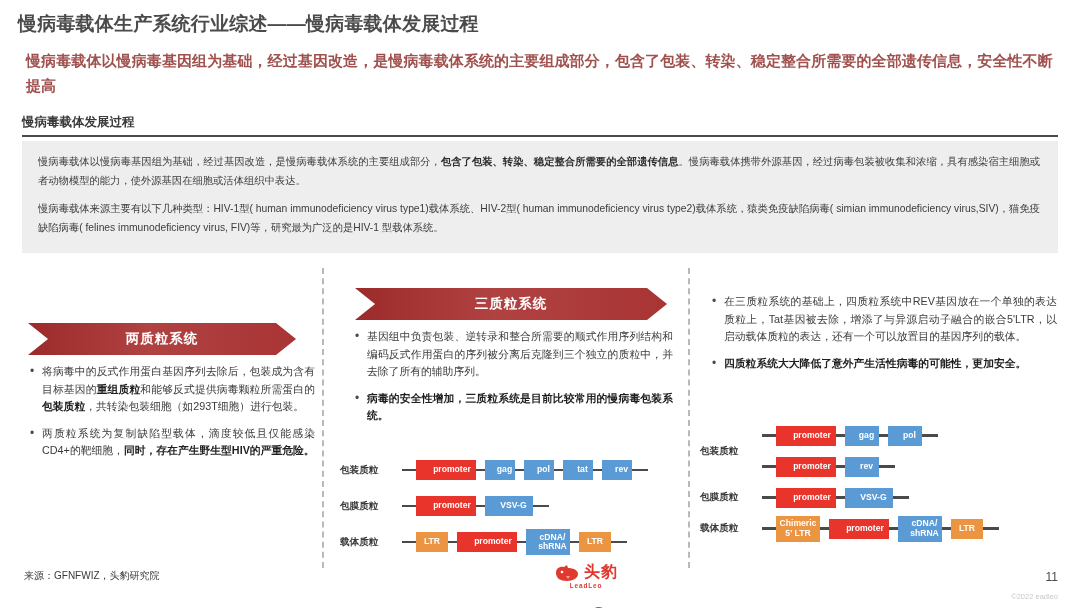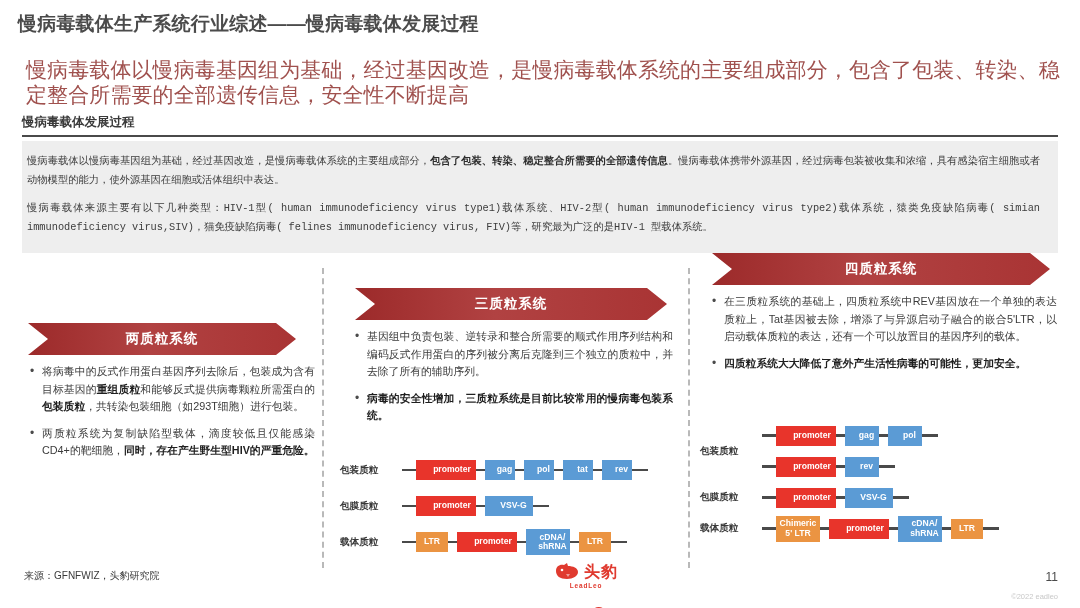--- a/index.html
+++ b/index.html
@@ -11,41 +11,40 @@
   }
   .page { position: relative; width: 1080px; height: 608px; }
 
   
   .title {
     position: absolute; left: 18px; top: 11px;
     font-size: 19px; font-weight: bold; color: #4b4b4b;
     letter-spacing: .2px; white-space: nowrap;
   }
   .subtitle {
-    position: absolute; left: 26px; top: 57px; width: 1035px;
-    font-size: 21px; font-weight: normal; color: #a0514e;
+    position: absolute; left: 26px; top: 48px; width: 1035px;
+    font-size: 15px; font-weight: bold; color: #a0514e;
     line-height: 25px; letter-spacing: .1px;
   }
 
   
   .sec-head {
     position: absolute; left: 22px; top: 114px;
     font-size: 12.5px; font-weight: bold; color: #3a3a3a;
   }
   .sec-rule {
     position: absolute; left: 22px; top: 135px; width: 1036px; height: 2px;
     background: #4a4a4a;
   }
 
   
   .gray-box {
     position: absolute; left: 22px; top: 141px; width: 1036px; height: 112px;
     background: #eeeeee;
-    padding: 11px 18px 0 5px;
-    font-family: Liberation Mono, monospace;
+    padding: 11px 18px 0 16px;
   }
   .gray-p {
     font-size: 10.3px; color: #3c3c3c; line-height: 19px;
     text-align: justify;
   }
   .gray-p + .gray-p { margin-top: 9px; }
   .gray-p b { font-weight: bold; color: #2d2d2d; }
 
   
   .divider {
@@ -117,21 +116,21 @@
 
   
   .source {
     position: absolute; left: 24px; top: 569px;
     font-size: 10px; color: #3a3a3a;
   }
   .logo-wrap {
     position: absolute; left: 486px; top: 562px; width: 200px;
     display: flex; flex-direction: column; align-items: center;
   }
-  .logo-row { display: flex; gap: 4px; }
+  .logo-row { display: flex; align-items: center; gap: 4px; }
   .logo-cn { font-size: 16px; font-weight: bold; color: #e03a2f; letter-spacing: 1px; }
   .logo-en { font-size: 6.5px; font-weight: bold; color: #e03a2f; letter-spacing: .8px; margin-top: -1px; }
   .logo-contact {
     display: flex; align-items: center; gap: 9px; margin-top: 17px;
     font-size: 7.6px; color: #e0584a;
   }
   .logo-contact span.ic { color: #e03a2f; font-size: 8px; }
   .pagenum {
     position: absolute; right: 22px; top: 570px;
     font-size: 12px; color: #4a4a4a;
@@ -157,21 +156,20 @@
       <span>慢病毒载体以慢病毒基因组为基础，经过基因改造，是慢病毒载体系统的主要组成部分，</span><b>包含了包装、转染、稳定整合所需要的全部遗传信息</b><span>。慢病毒载体携带外源基因，经过病毒包装被收集和浓缩，具有感染宿主细胞或者动物模型的能力，使外源基因在细胞或活体组织中表达。</span>
     </div>
     <div class="gray-p">慢病毒载体来源主要有以下几种类型：HIV-1型( human immunodeficiency virus type1)载体系统、HIV-2型( human immunodeficiency virus type2)载体系统，猿类免疫缺陷病毒( simian immunodeficiency virus,SIV)，猫免疫缺陷病毒( felines immunodeficiency virus, FIV)等，研究最为广泛的是HIV-1 型载体系统。</div>
   </div>
 
   <div class="divider d1"></div>
   <div class="divider d2"></div>
 
   <div class="banner b2">三质粒系统</div>
   <div class="banner b1">两质粒系统</div>
-  <div class="banner b3">四质粒系统</div>
 
   <div class="bullets c1">
       <div class="bullet">
         <span class="dot">•</span>
         <span class="txt"><span>将病毒中的反式作用蛋白基因序列去除后，包装成为含有目标基因的</span><b>重组质粒</b><span>和能够反式提供病毒颗粒所需蛋白的</span><b>包装质粒</b><span>，共转染包装细胞（如293T细胞）进行包装。</span></span>
       </div>
       <div class="bullet">
         <span class="dot">•</span>
         <span class="txt"><span>两质粒系统为复制缺陷型载体，滴度较低且仅能感染CD4+的靶细胞，</span><b>同时，存在产生野生型HIV的严重危险。</b></span>
       </div>

